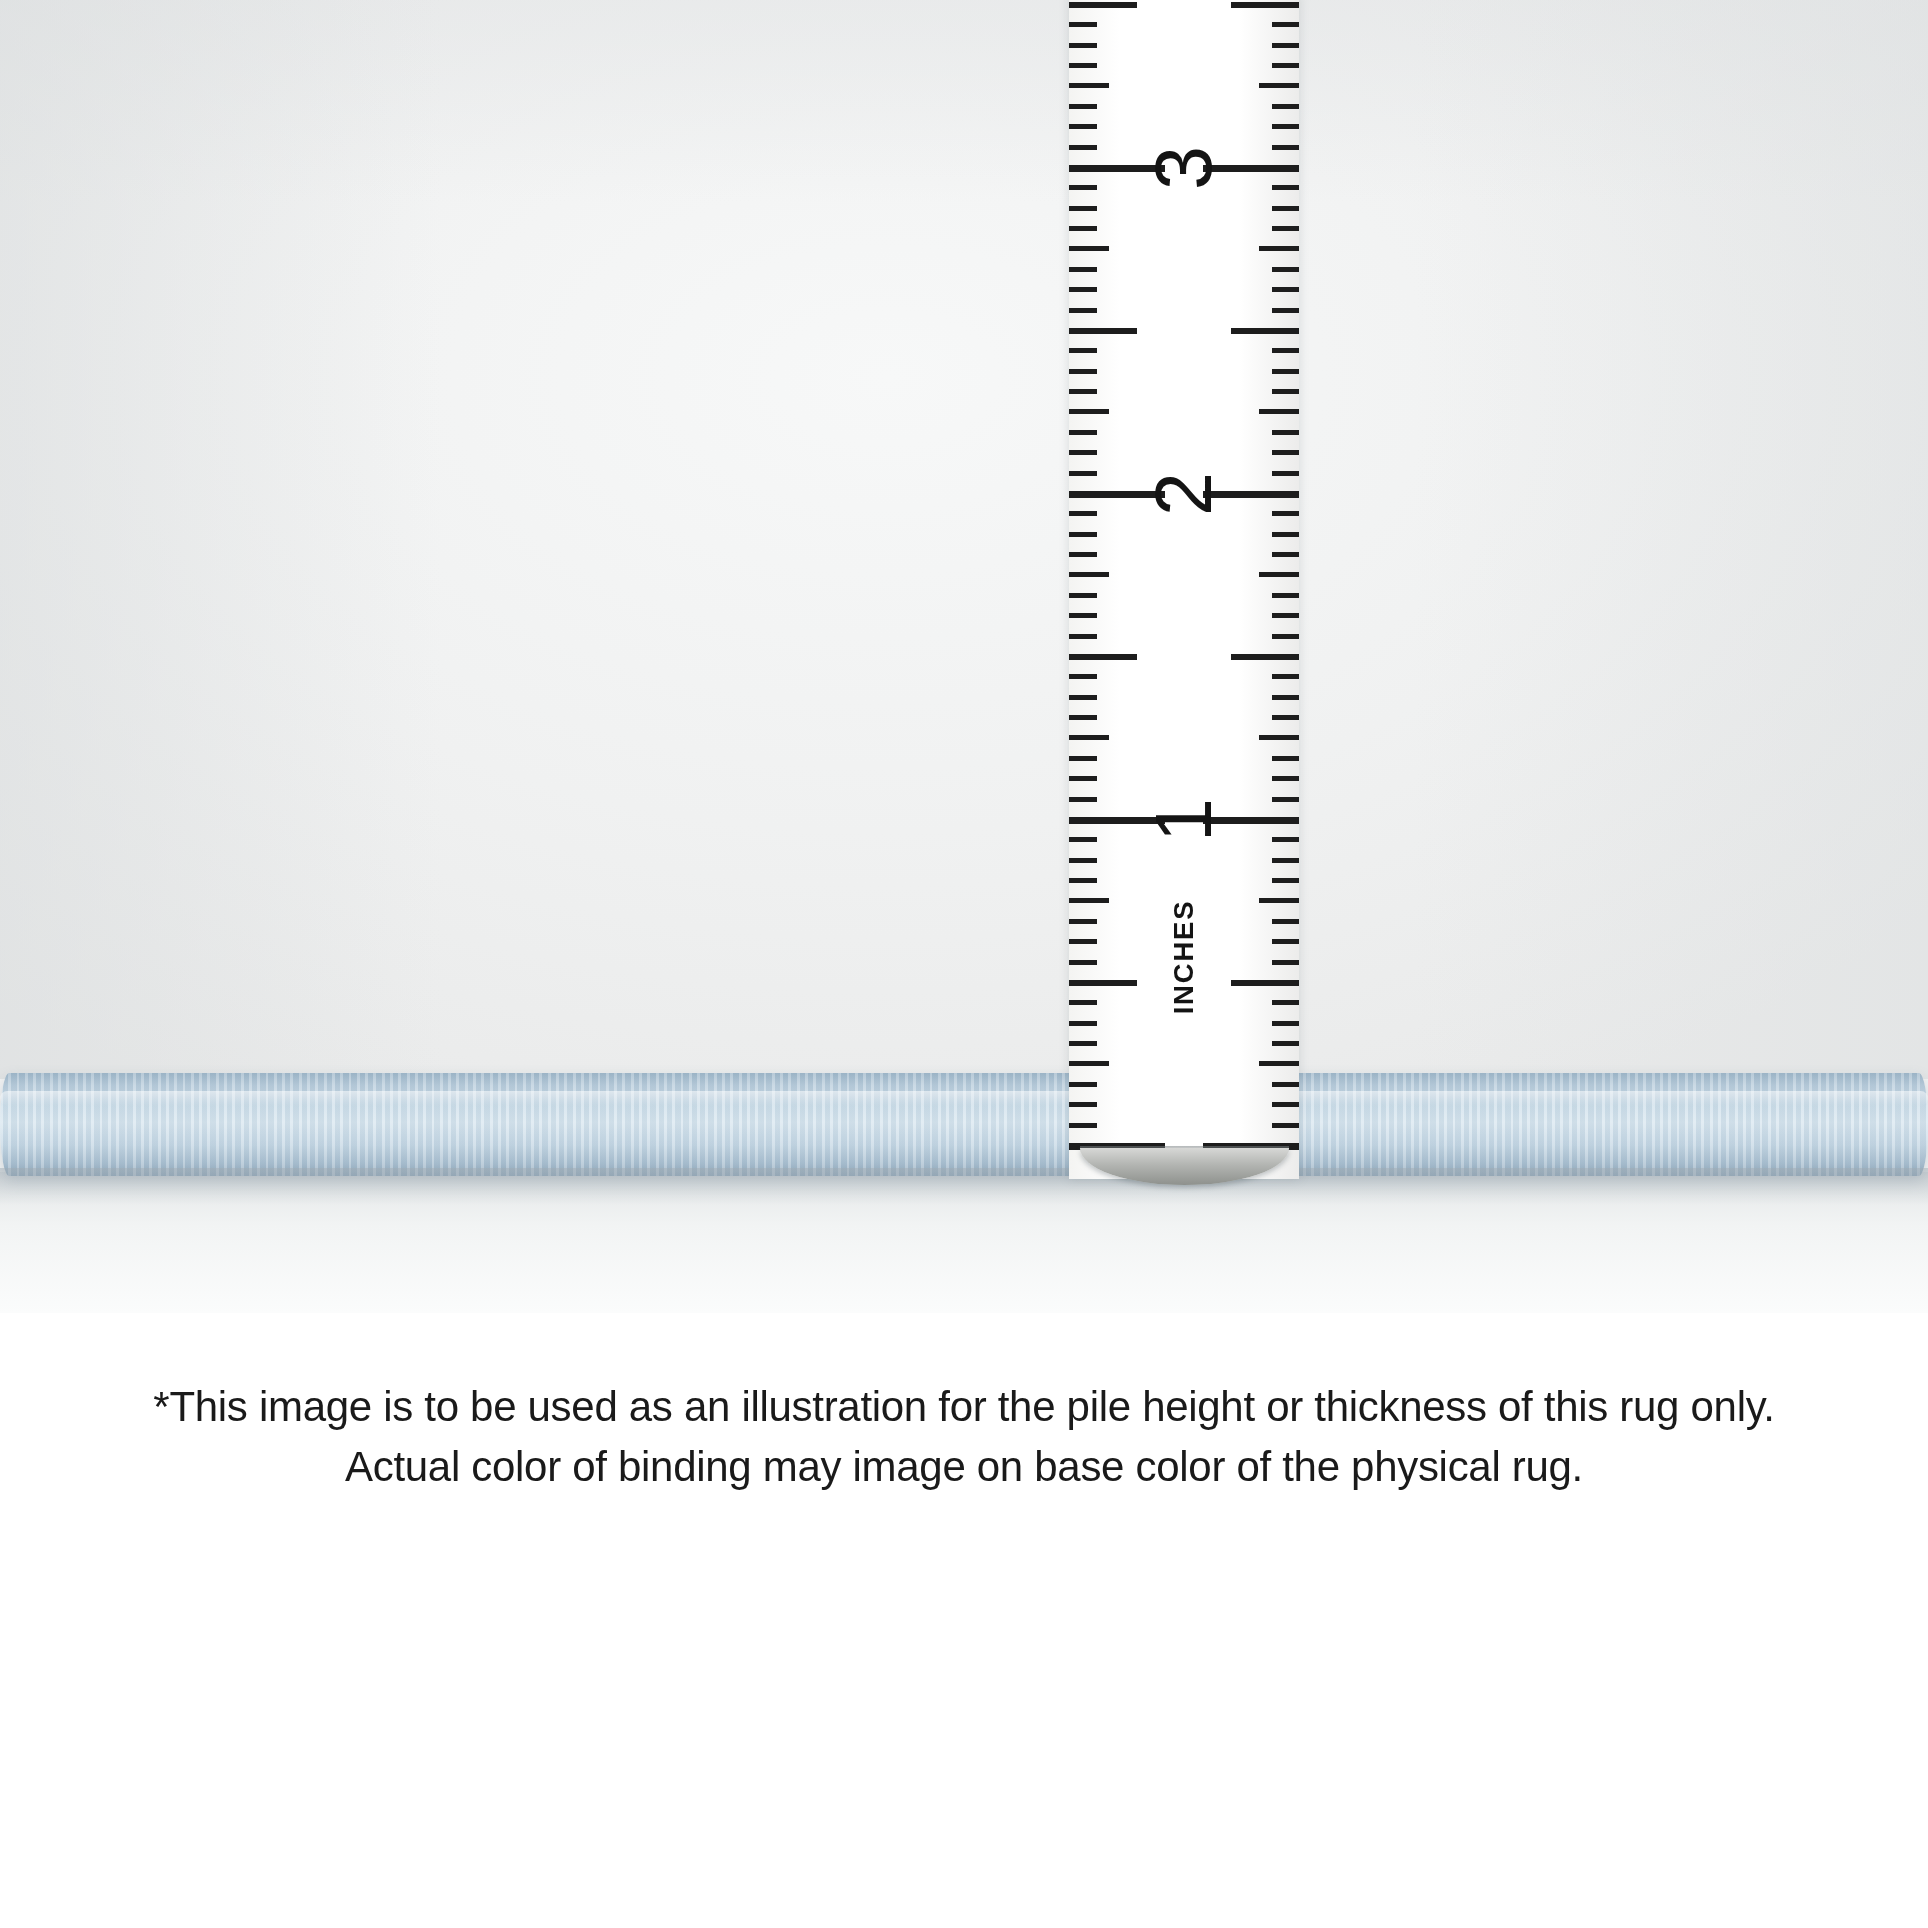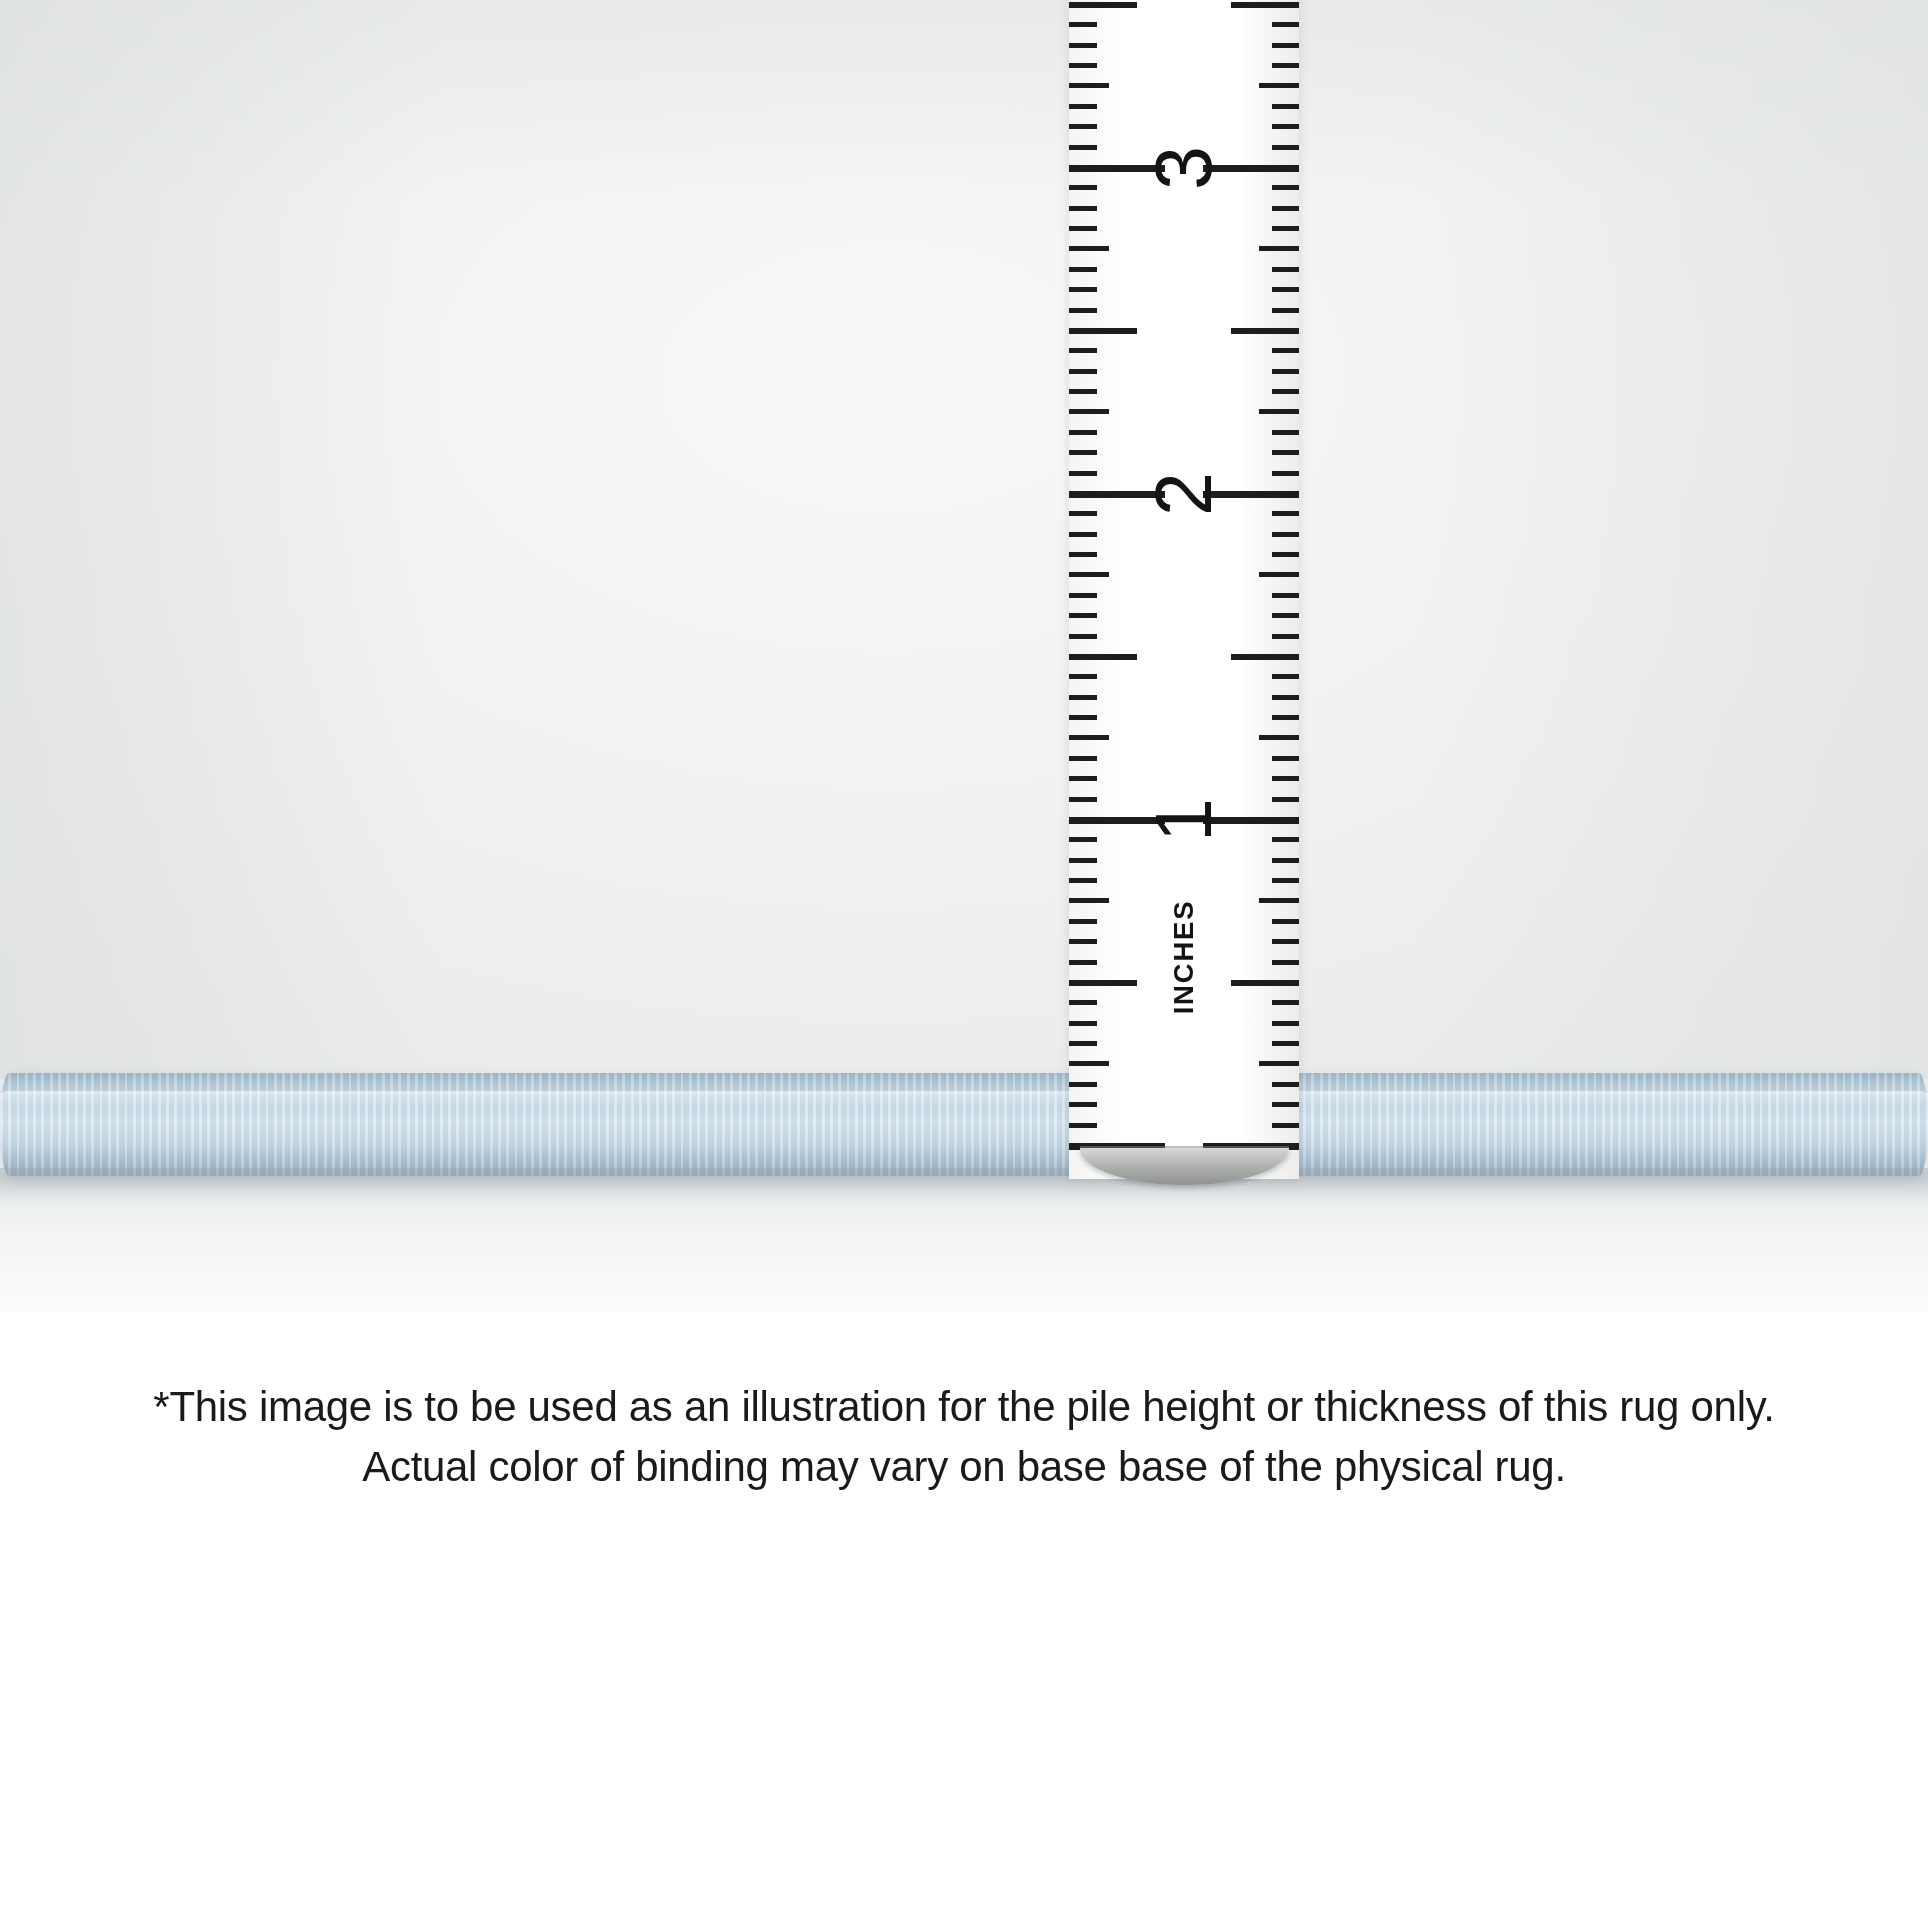--- a/index.html
+++ b/index.html
@@ -366,17 +366,17 @@
           <div class="ruler-unit" style="top: 961px;">INCHES</div>
         </div>
     </div>
     <div class="ruler-tip-edge"></div>
     <div class="ruler-tip"></div>
 
   </div>
 
   <div class="caption">
     <span class="caption-line">*This image is to be used as an illustration for the pile height or thickness of this rug only.</span>
-    <span class="caption-line">Actual color of binding may vary on base base of the physical rug.</span>
+    <span class="caption-line">Actual color of binding may image on base color of the physical rug.</span>
   </div>
 
 </div>
 
 
 </body></html>

